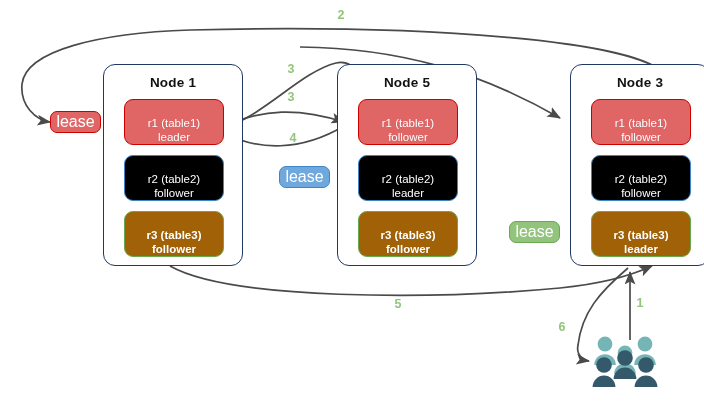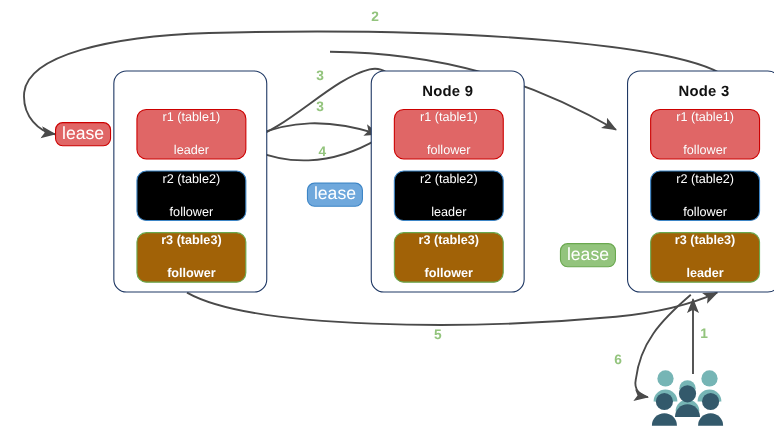--- a/index.html
+++ b/index.html
@@ -33,21 +33,21 @@
   .replica{
     position:absolute;
     box-sizing:border-box;
     border-radius:9px;
     color:#ffffff;
     font-size:11.5px;
     line-height:14px;
     display:flex;
     flex-direction:column;
     align-items:center;
-    justify-content:space-between;
+    justify-content:flex-end;
     text-align:center;
     text-shadow:0 0 1px rgba(0,0,0,.12);
   }
   .r-red{background:#e06666;border:1.4px solid #cc0000;}
   .r-blue{background:#000000;border:1.4px solid #3d85c6;}
   .r-green{background:#a16207;border:1.4px solid #6aa84f;font-weight:bold;}
 
   .lease{
     position:absolute;
     box-sizing:border-box;
@@ -95,36 +95,37 @@
 
       <path d="M170,266 C230,300 430,300 560,288 C600,284 630,276 652,266"></path>
 
       <path d="M630,340 L630,272"></path>
 
       <path d="M628,268 C600,292 582,312 578,345 C576,354 582,360 589,361"></path>
     </g>
   </svg>
 
   <div class="node-box" style="left:103px;top:64px;width:140px;height:202px;">
+    <div class="node-title">Node 1</div>
     <div class="replica r-red" style="left:20px;top:34px;width:100px;height:46px;">
       <span>r1 (table1)</span>
       <span>leader</span>
     </div>
     <div class="replica r-blue" style="left:20px;top:90px;width:100px;height:46px;">
       <span>r2 (table2)</span>
       <span>follower</span>
     </div>
     <div class="replica r-green" style="left:20px;top:146px;width:100px;height:46px;">
       <span>r3 (table3)</span>
       <span>follower</span>
     </div>
   </div>
 
   <div class="node-box" style="left:337px;top:64px;width:140px;height:202px;">
-    <div class="node-title">Node 9</div>
+    <div class="node-title">Node 5</div>
     <div class="replica r-red" style="left:20px;top:34px;width:100px;height:46px;">
       <span>r1 (table1)</span>
       <span>follower</span>
     </div>
     <div class="replica r-blue" style="left:20px;top:90px;width:100px;height:46px;">
       <span>r2 (table2)</span>
       <span>leader</span>
     </div>
     <div class="replica r-green" style="left:20px;top:146px;width:100px;height:46px;">
       <span>r3 (table3)</span>

